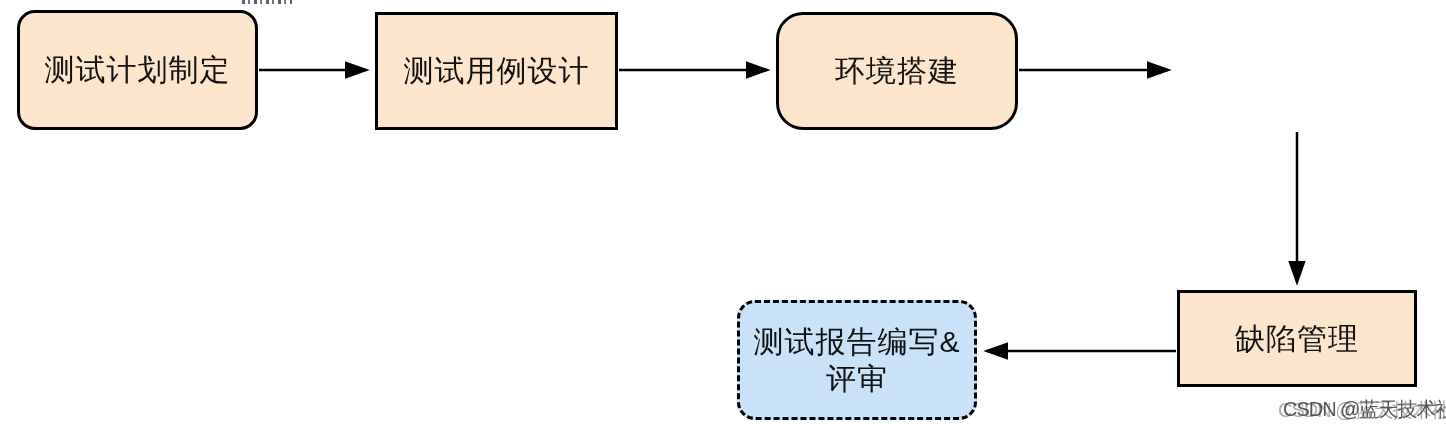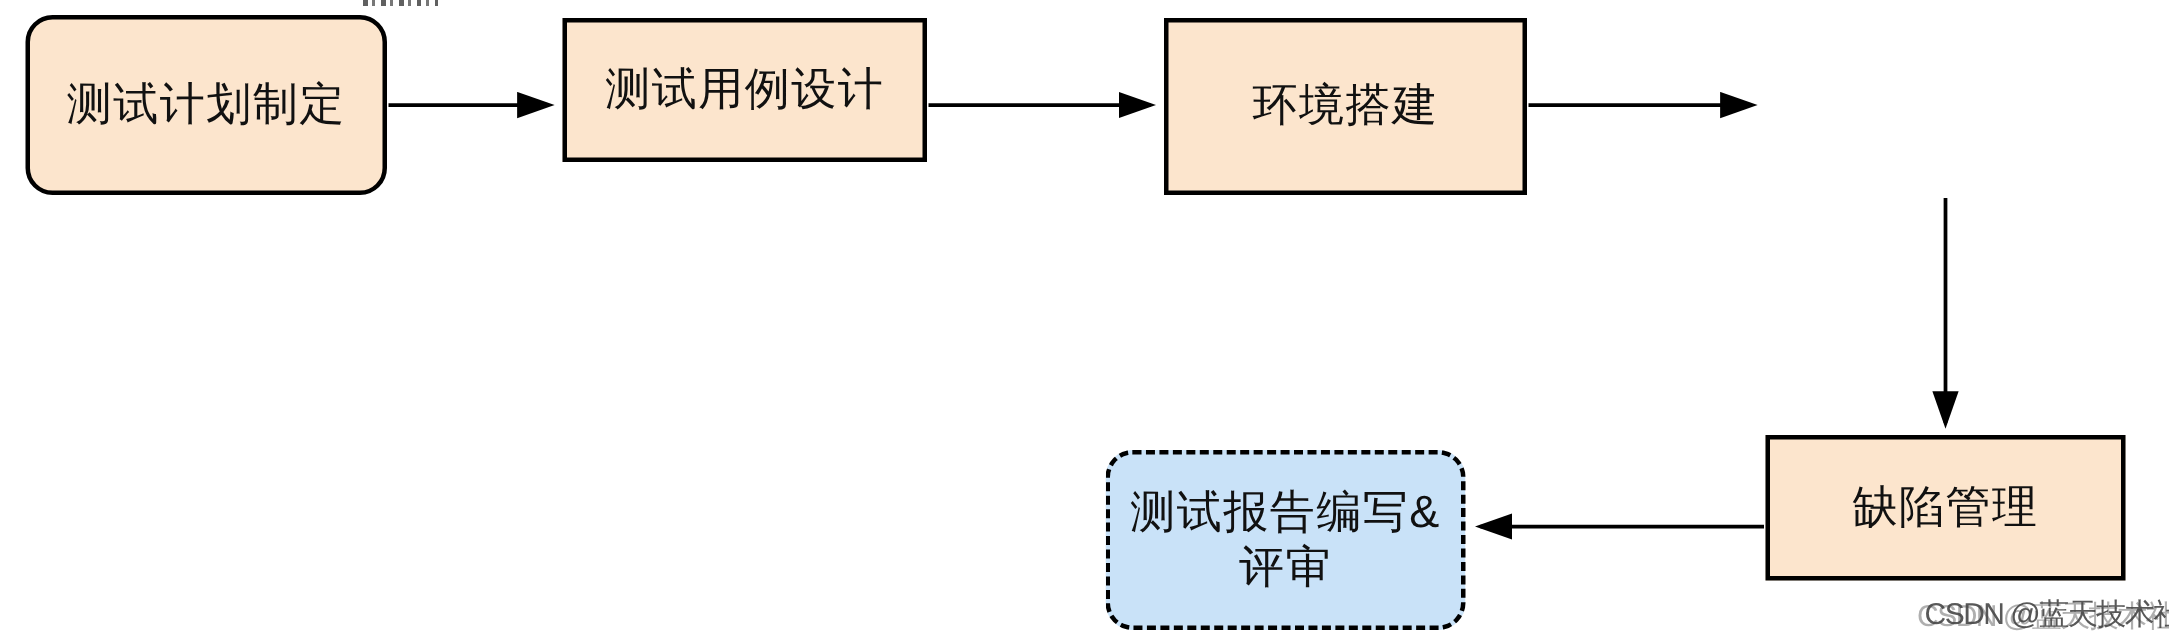--- a/index.html
+++ b/index.html
@@ -32,22 +32,22 @@
     font-weight: 500;
   }
   .node.rounded { border-radius: 18px; }
   .node.blue {
     background: var(--report-fill, #C9E2F8);
     border-style: dashed;
     border-width: 3px;
     border-radius: 18px;
   }
   #node-plan   { left: 17px;   top: 10px;  width: 241px; height: 120px; }
-  #node-case   { left: 375px;  top: 12px;  width: 243px; height: 96px; }
-  #node-env    { left: 776px;  top: 12px;  width: 242px; height: 118px; }
+  #node-case   { left: 375px;  top: 12px;  width: 243px; height: 118px; }
+  #node-env    { left: 776px;  top: 12px;  width: 242px; height: 118px; border-radius: 27px; }
   #node-exec   { left: 1177px; top: 12px;  width: 240px; height: 119px; }
   #node-defect { left: 1177px; top: 290px; width: 240px; height: 97px; }
   #node-report { left: 737px;  top: 290px; width: 240px; height: 120px; margin-top: 10px; }
 
   .edges {
     position: absolute;
     left: 0; top: 0;
     width: 1446px;
     height: 424px;
     pointer-events: none;

